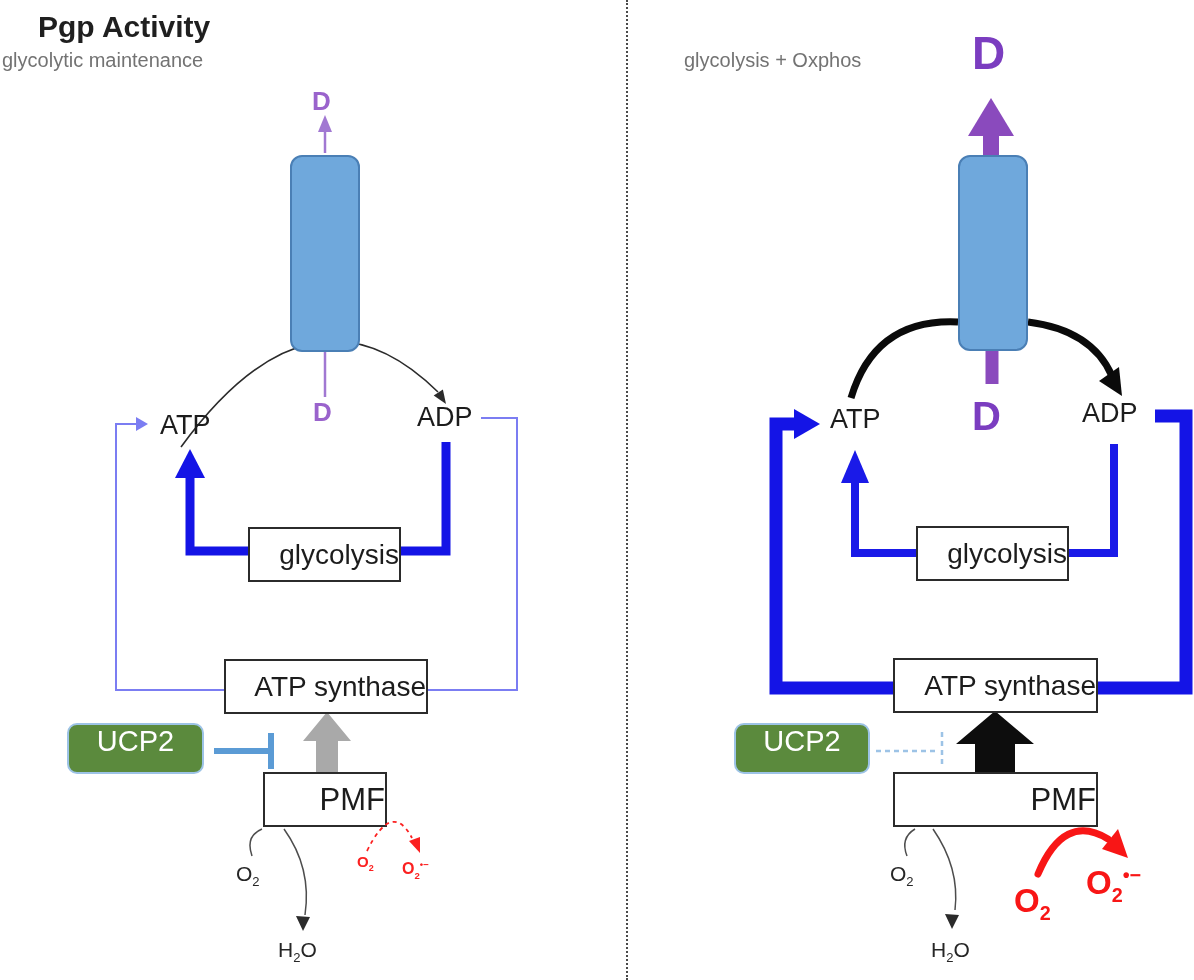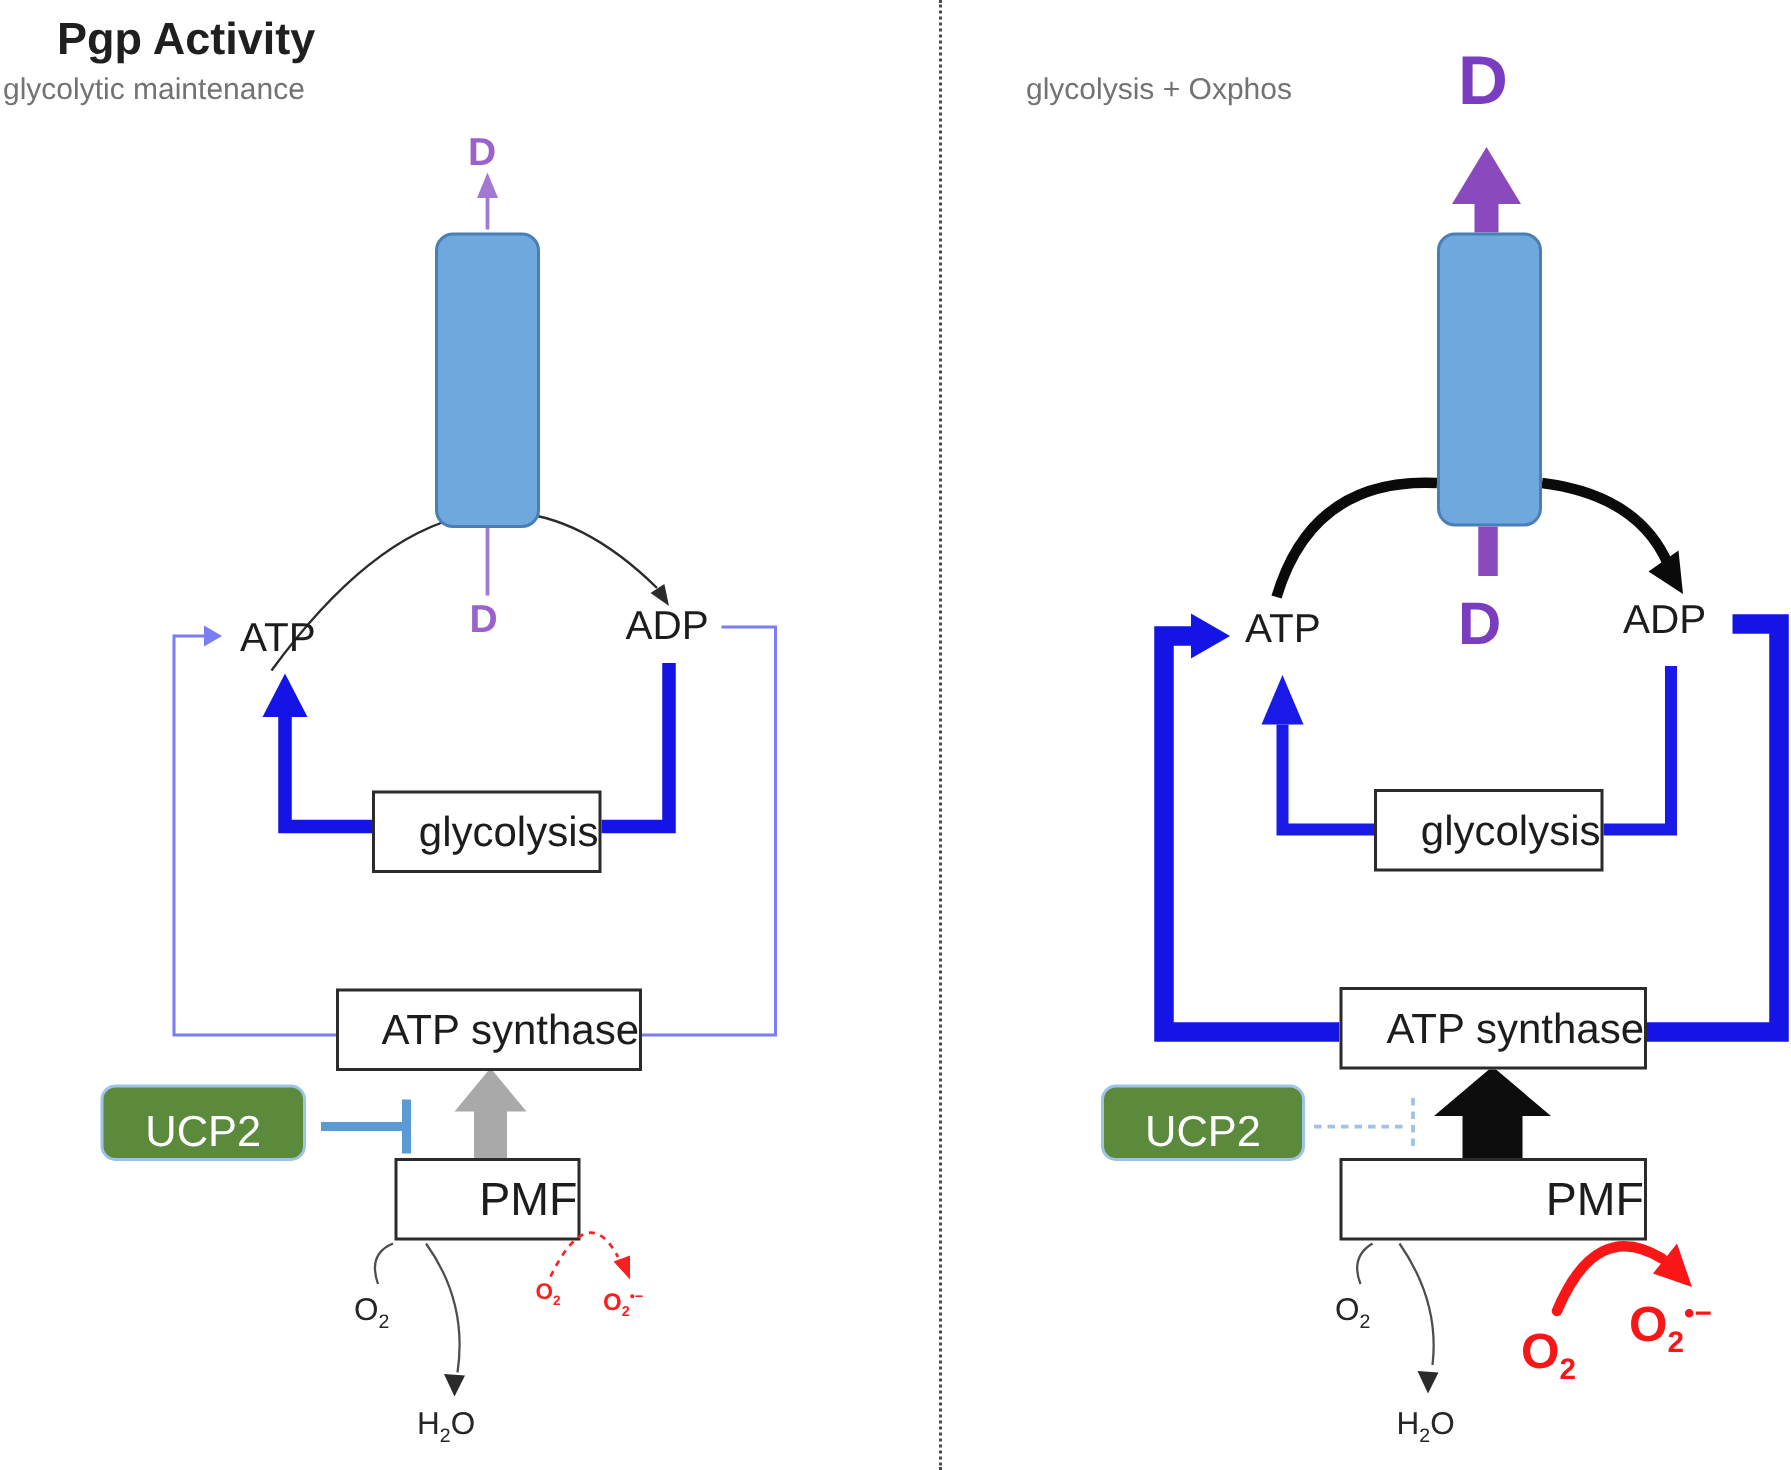--- a/index.html
+++ b/index.html
@@ -17,21 +17,21 @@
     position:absolute;z-index:2;background:#fff;border:2px solid #2b2b2b;
     display:flex;align-items:center;justify-content:flex-end;
     font-size:28px;color:#1c1c1c;box-sizing:border-box;
   }
   .transporter{
     position:absolute;z-index:2;background:#6fa8dc;border:2px solid #4a7fb5;
     border-radius:12px;box-sizing:border-box;
   }
   .ucp2{
     position:absolute;z-index:2;background:#5b8a3d;border:2px solid #9dc3e6;
-    border-radius:10px;display:flex;align-items:flex-end;justify-content:center;
+    border-radius:10px;display:flex;align-items:flex-start;justify-content:center;
     color:#fff;font-size:29px;box-sizing:border-box;
   }
   .drug{font-weight:600;color:#9a63cc;}
   .drug-big{font-weight:600;color:#7b3dc0;}
   .mol{font-size:21px;color:#262626;}
   .mol sub{font-size:.62em;}
   .ros-small{font-size:15px;font-weight:700;color:#fb2020;}
   .ros-small sub,.ros-small sup{font-size:.6em;}
   .ros-big{font-size:33px;font-weight:700;color:#f81616;}
   .ros-big sub,.ros-big sup{font-size:.6em;}

